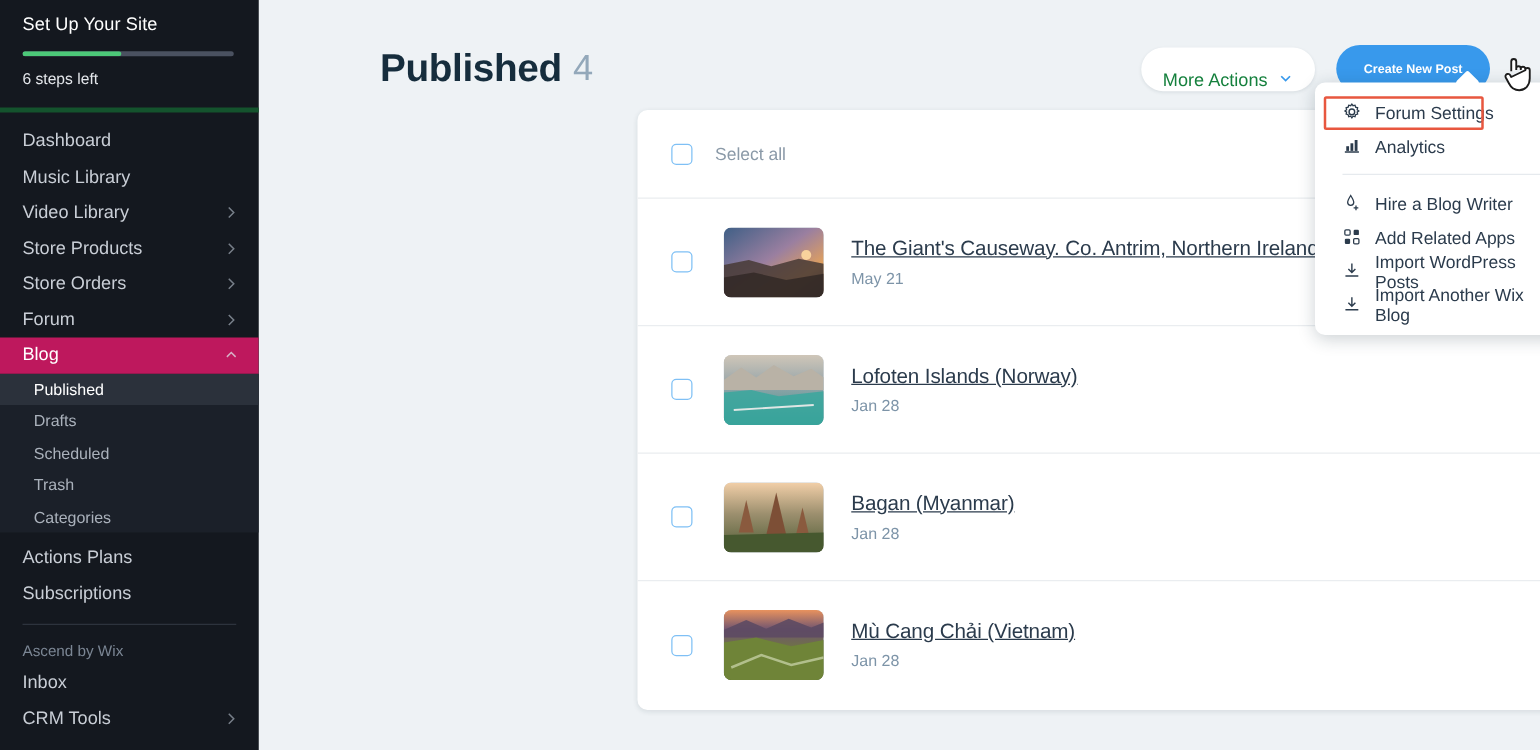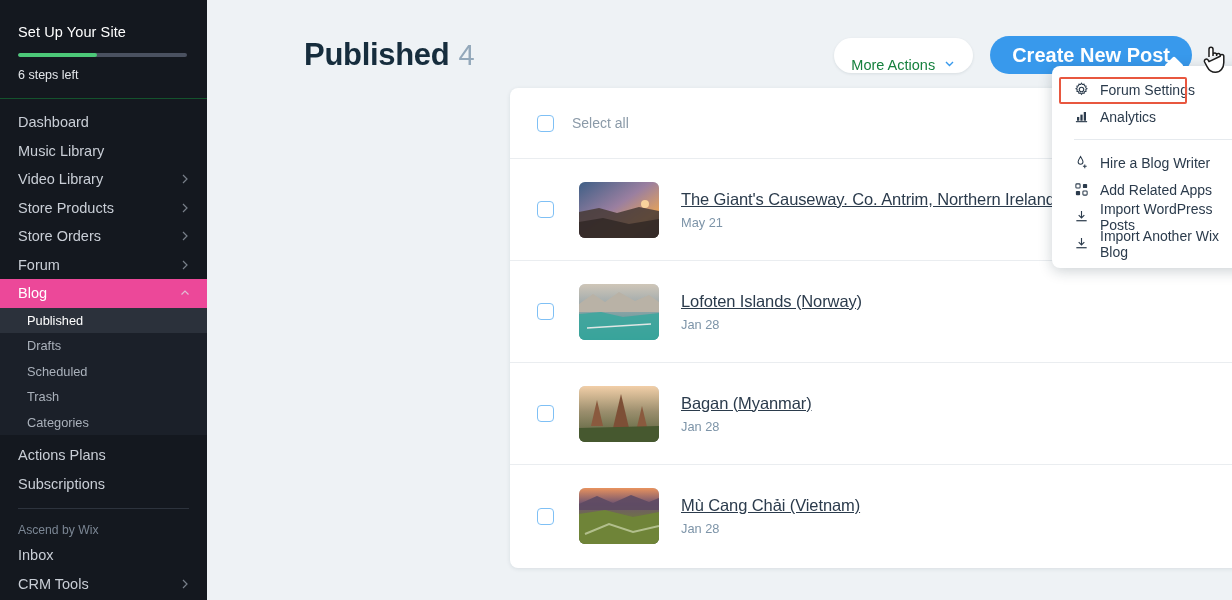--- a/index.html
+++ b/index.html
@@ -11,37 +11,37 @@
   }
   .app { position: relative; width: 1232px; height: 600px; display: flex; }
 
   
   .sidebar {
     width: 207px; height: 600px; flex: 0 0 207px;
     background: #14181f; color: #c5cad2;
     display: flex; flex-direction: column;
     position: relative; z-index: 5;
   }
-  .setup-block { padding: 24px 18px 16px 18px; border-bottom: 1px solid #14532d; }
+  .setup-block { padding: 12px 18px 16px 18px; border-bottom: 4px solid #14532d; }
   .setup-title { font-size: 14.5px; color: #ffffff; font-weight: 400; letter-spacing: .1px; }
   .progress-track {
     margin-top: 13px; height: 4px; border-radius: 2px;
     background: #4a5160; width: 169px; overflow: hidden;
   }
   .progress-fill { height: 100%; border-radius: 2px; background: #4cc878; }
   .setup-steps { margin-top: 11px; font-size: 12.5px; color: #e3e6ea; }
 
   .nav { padding-top: 9px; flex: 1; overflow: hidden; }
   .nav-item {
     height: 28.5px; display: flex; align-items: center;
     padding: 0 16px 0 18px; font-size: 14.5px; color: #c9ced6;
     position: relative; white-space: nowrap;
   }
   .nav-item .chev { margin-left: auto; opacity: .75; display: flex; }
-  .nav-item.expanded { color: #ffffff; background: #ec4899; }
+  .nav-item.expanded { color: #ffffff; background: #be185d; }
   .sub-group { background: #1b2029; }
   .nav-sub {
     height: 25.5px; display: flex; align-items: center;
     padding-left: 27px; font-size: 12.8px; color: #aab1bb;
   }
   .nav-sub.active { background: #2b313b; color: #ffffff; }
   .nav-divider { height: 1px; background: #2d333d; margin: 10px 18px 9px 18px; }
   .nav-section-label {
     padding: 0 18px; font-size: 12.2px; color: #7b8694;
     height: 23px; display: flex; align-items: center;
@@ -60,21 +60,21 @@
   .header-actions { margin-left: auto; display: flex; align-items: center; gap: 17px; }
 
   .btn-secondary {
     height: 35px; padding: 0 17px; border-radius: 18px;
     background: #ffffff; color: #15803d; font-size: 14.5px;
     display: flex; align-items: flex-end; gap: 8px;
     border: none; cursor: pointer; box-shadow: 0 1px 3px rgba(22,45,61,.10);
   }
   .btn-primary {
     height: 38px; padding: 0 22px; border-radius: 19px;
-    background: #3899ec; color: #ffffff; font-size: 20px; font-weight: 600;
+    background: #3899ec; color: #ffffff; font-size: 10px; font-weight: 600;
     display: flex; align-items: center; border: none; cursor: pointer; text-align: right;
   }
 
   
   .list-card {
     position: absolute; left: 303px; top: 88px;
     width: 890px; height: 480px;
     background: #ffffff; border-radius: 8px;
     box-shadow: 0 1px 4px rgba(22,45,61,.10);
     overflow: hidden;

